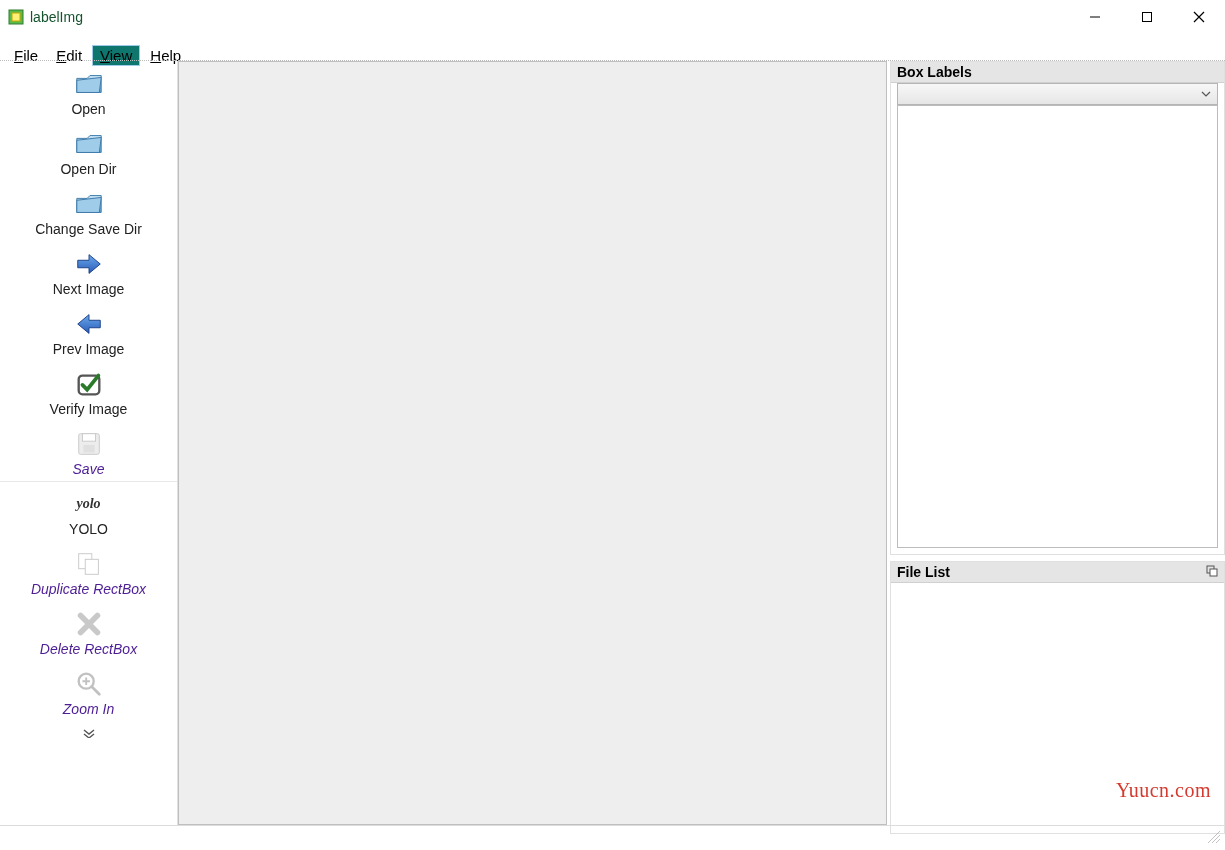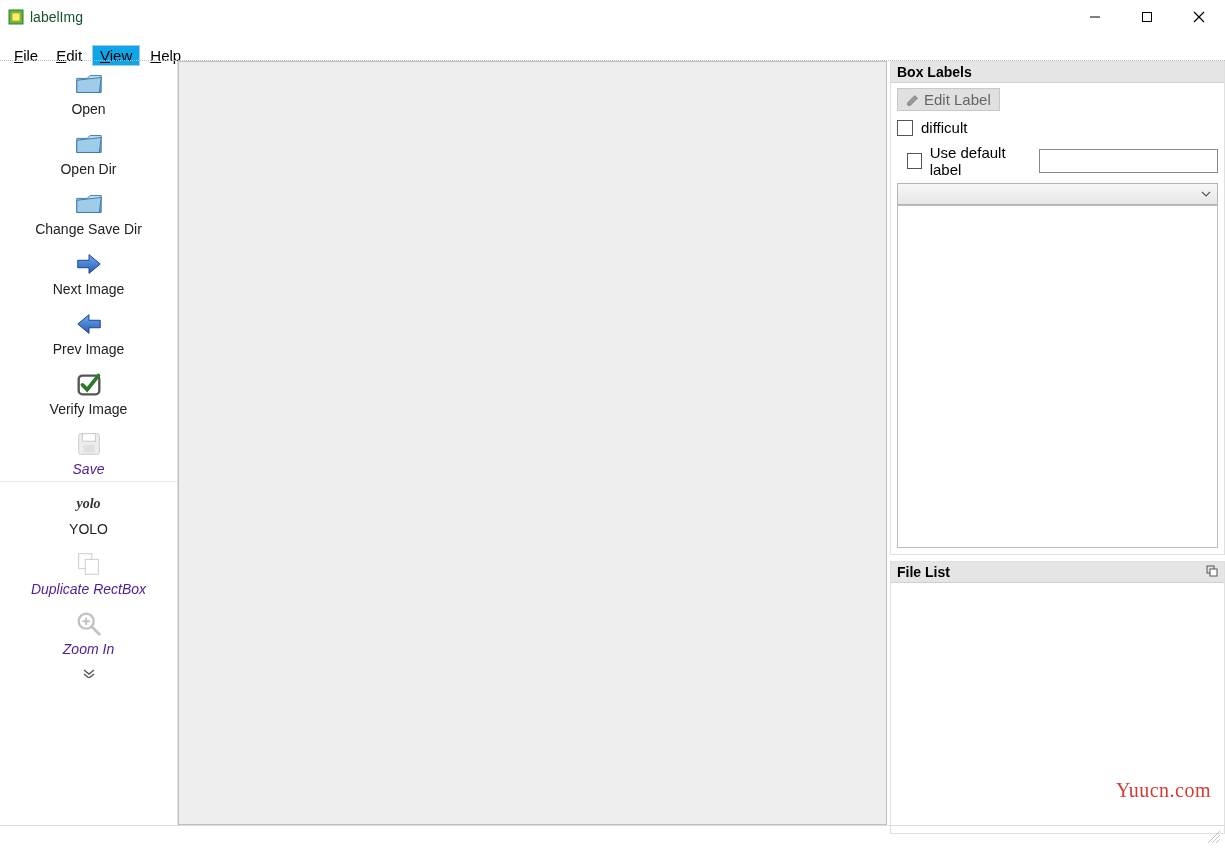--- a/index.html
+++ b/index.html
@@ -7,21 +7,21 @@
 
   .titlebar { height: 34px; display: flex; align-items: center; justify-content: space-between; padding-left: 8px; }
   .titlebar-left { display: flex; align-items: center; gap: 6px; font-size: 14px; color: #14532d; }
   .titlebar-icon svg { width: 16px; height: 16px; display: block; }
   .win-controls { display: flex; }
   .win-btn { width: 52px; height: 34px; display: flex; align-items: center; justify-content: center; color: #000; }
   .win-btn svg { width: 12px; height: 12px; }
 
   .menubar { height: 26px; display: flex; align-items: center; padding-left: 6px; font-size: 15px; gap: 2px; }
   .menu-item { padding: 2px 8px; margin-top: 16px; }
-  .menu-item.selected { border: 1px solid #a0cbe8; background: #0ea5e9; padding: 1px 7px; }
+  .menu-item.selected { border: 1px solid #a0cbe8; background: #0f766e; padding: 1px 7px; }
   .menu-item .ul { text-decoration: underline; }
 
   .workarea { position: absolute; top: 60px; left: 0; right: 0; bottom: 25px; display: flex; border-top: 1px dotted #bbb; }
 
   .toolbar { width: 178px; border-right: 1px solid #e0e0e0; display: flex; flex-direction: column; align-items: stretch; overflow: hidden; }
   .tool-btn { display: flex; flex-direction: column; align-items: center; padding: 5px 0 4px 0; font-family: Consolas, "Courier New", monospace; font-size: 14px; color: #222; border-top: 1px solid transparent; }
   .tool-btn.disabled { color: #4c1d95; font-style: italic; }
   .tool-btn.disabled svg { opacity: 0.45; filter: grayscale(100%); }
   .tool-btn.sep-top { border-top: 1px solid #e8e8e8; }
   .tool-ico { height: 34px; display: flex; align-items: center; justify-content: center; }
@@ -216,55 +216,44 @@
         <div class="tool-ico">
           <svg>
             <use href="#ic-dup"></use>
           </svg>
         </div>
         <div class="tool-label">Duplicate RectBox</div>
       </div>
       <div class="tool-btn disabled">
         <div class="tool-ico">
           <svg>
+            <use href="#ic-delete"></use>
+          </svg>
+        </div>
+        <div class="tool-label">Delete RectBox</div>
+      </div>
+      <div class="tool-btn disabled">
+        <div class="tool-ico">
+          <svg>
             <use href="#ic-zoom"></use>
           </svg>
         </div>
         <div class="tool-label">Zoom In</div>
       </div>
       <div class="toolbar-more"><svg width="14" height="10" viewBox="0 0 14 10">
           <path d="M2 2 L7 6 L12 2 M2 6 L7 10 L12 6" fill="none" stroke="#555" stroke-width="1.4"></path>
         </svg></div>
     </div>
 
   <div class="canvas"></div>
 
   <div class="right-panels">
     <div class="panel box-labels">
       <div class="panel-header">
         <span>Box Labels</span>
-      </div>
-      <div class="panel-body">
-        <div class="edit-label-btn">
-          <svg width="14" height="14">
-              <use href="#ic-pencil"></use>
-            </svg>
-          <span>Edit Label</span>
-        </div>
-        <label class="chk-row">
-          <span class="chk-box"></span>
-          <span>difficult</span>
-        </label>
-        <div class="default-label-row">
-          <label class="chk-row">
-            <span class="chk-box"></span>
-            <span>Use default label</span>
-          </label>
-          <input type="text" class="text-input" value="" style="">
-        </div>
       </div>
       <div class="dropdown">
         <svg viewBox="0 0 10 10">
             <path d="M1 3 L5 7 L9 3" fill="none" stroke="#555" stroke-width="1.2"></path>
           </svg>
       </div>
       <div class="listbox"></div>
     </div>
 
     <div class="panel file-list">

